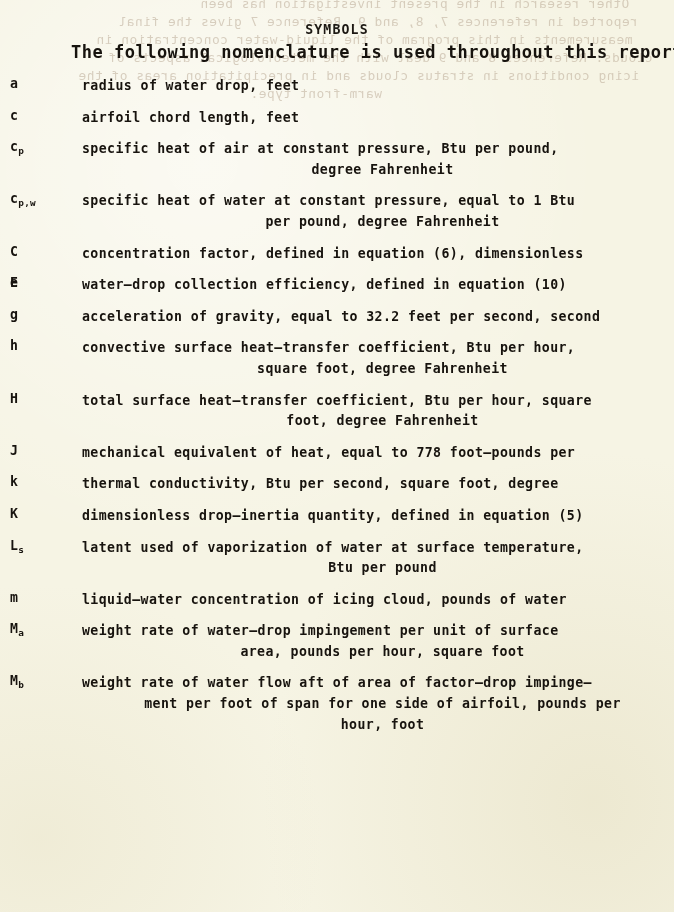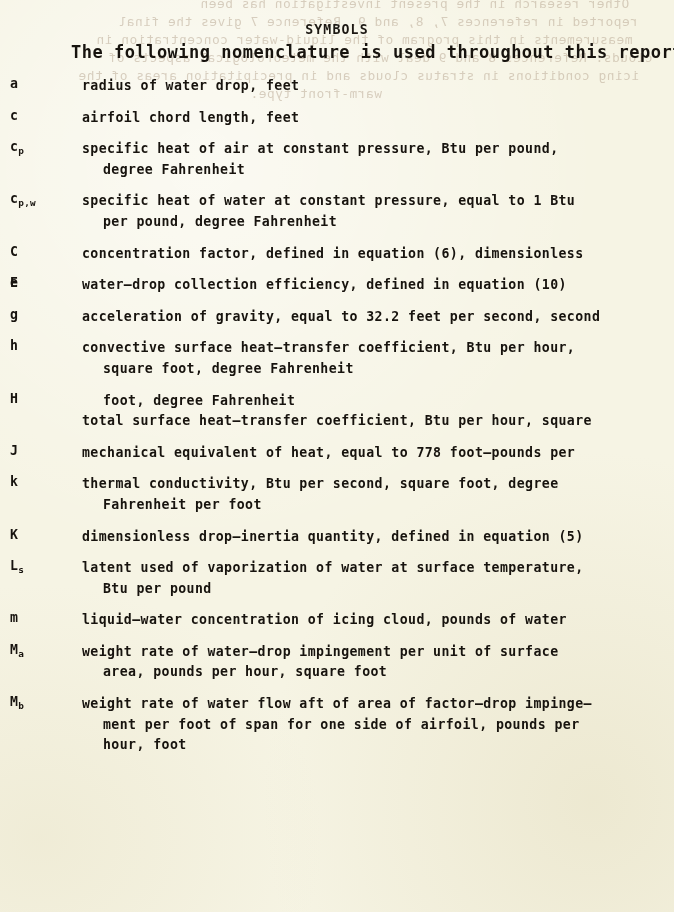--- a/index.html
+++ b/index.html
@@ -112,20 +112,21 @@
   .def-line {
     font-size: 13.2px;
     letter-spacing: 0.42px;
     line-height: 20.6px;
     font-weight: 700;
     white-space: pre-wrap;
     color: #17130e;
   }
   .def-line.cont {
     padding-left: 21px;
+    text-align: center;
   }
 </style>
 </head>
 <body>
 
 <div class="page">
 
   <div class="bleed-layer">
       <div class="bleed-line" style="top: -4px; left: 200px;">Other research in the present investigation has been</div>
       <div class="bleed-line" style="top: 14px; left: 118px;">reported in references 7, 8, and 9. Reference 7 gives the final</div>
@@ -190,35 +191,34 @@
       <div class="symbol-row">
         <div class="symbol-key">h</div>
         <div class="symbol-def">
           <div class="def-line">convective surface heat—transfer coefficient, Btu per hour,</div>
           <div class="def-line cont">square foot, degree Fahrenheit</div>
         </div>
       </div>
       <div class="symbol-row">
         <div class="symbol-key">H</div>
         <div class="symbol-def">
+          <div class="def-line">total surface heat—transfer coefficient, Btu per hour, square</div>
           <div class="def-line cont">foot, degree Fahrenheit</div>
-          <div class="def-line">total surface heat—transfer coefficient, Btu per hour, square</div>
         </div>
       </div>
       <div class="symbol-row">
         <div class="symbol-key">J</div>
         <div class="symbol-def">
           <div class="def-line">mechanical equivalent of heat, equal to 778 foot—pounds per</div>
         </div>
       </div>
       <div class="symbol-row">
         <div class="symbol-key">k</div>
         <div class="symbol-def">
           <div class="def-line">thermal conductivity, Btu per second, square foot, degree</div>
-          <div class="def-line cont">Fahrenheit per foot</div>
         </div>
       </div>
       <div class="symbol-row">
         <div class="symbol-key">K</div>
         <div class="symbol-def">
           <div class="def-line">dimensionless drop—inertia quantity, defined in equation (5)</div>
         </div>
       </div>
       <div class="symbol-row">
         <div class="symbol-key">L<sub>s</sub></div>

